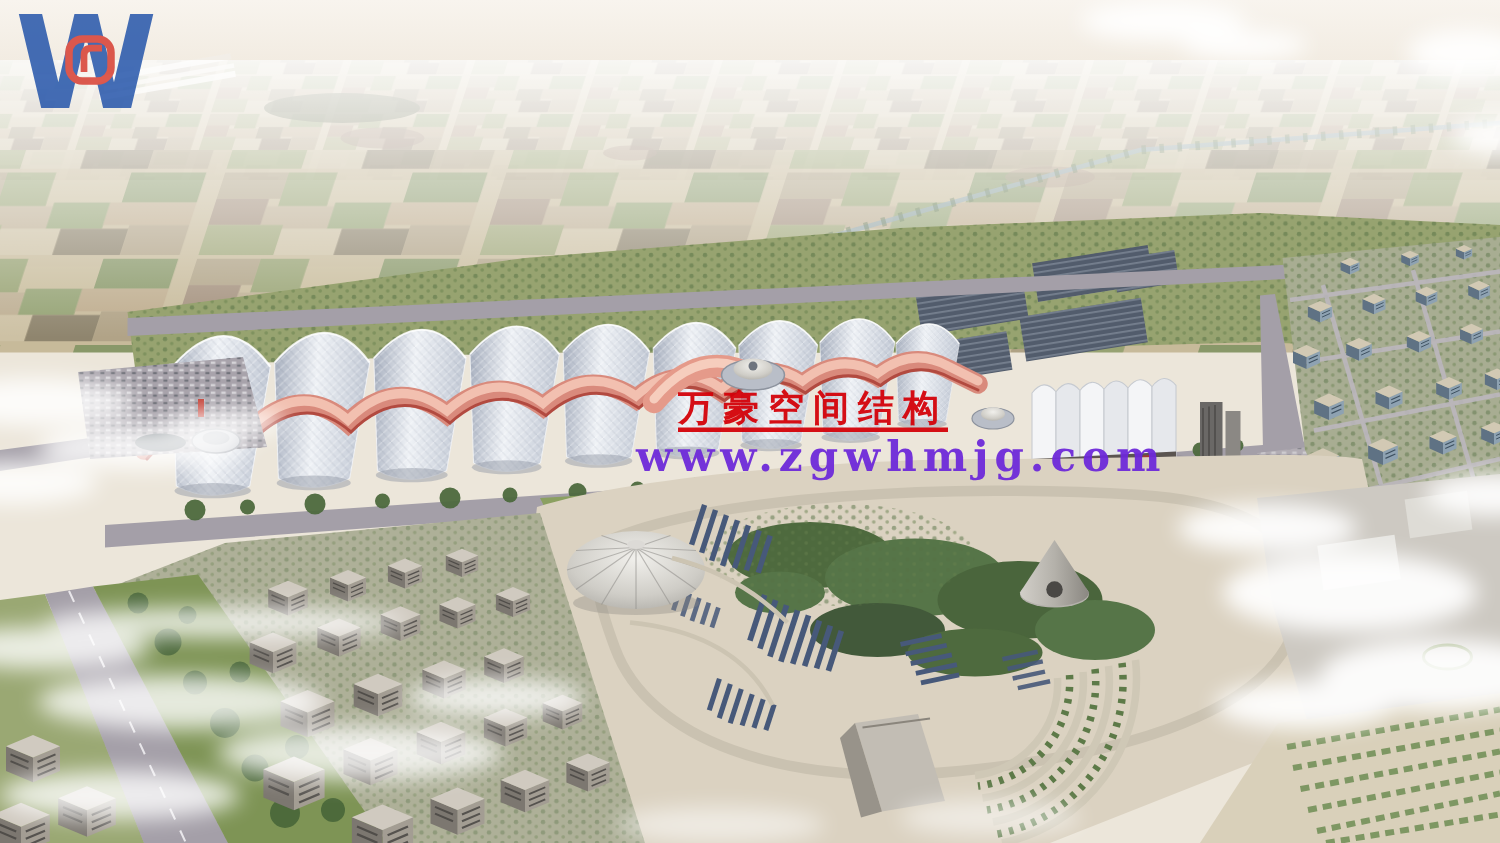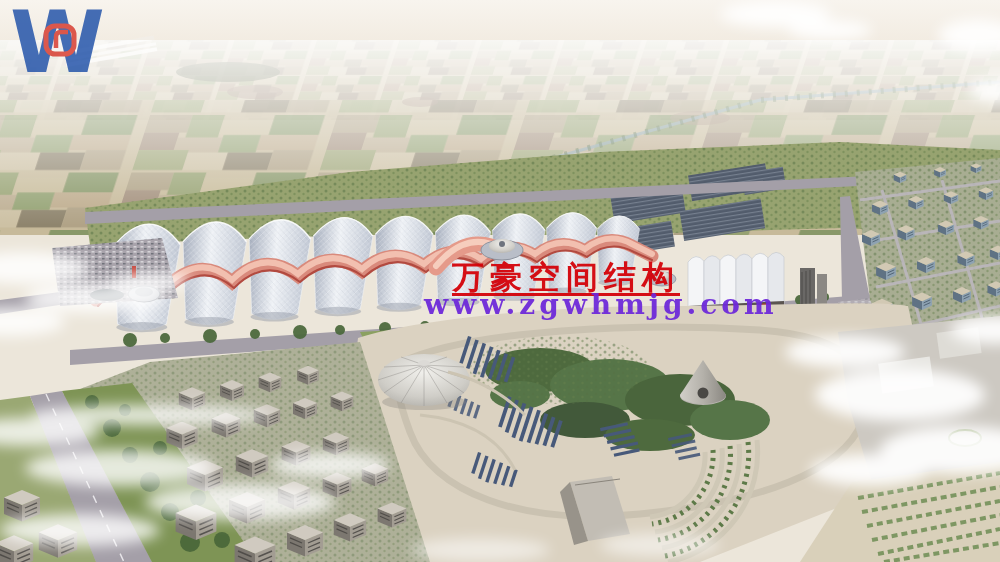--- a/index.html
+++ b/index.html
@@ -6,21 +6,21 @@
   .stage{position:relative;width:1000px;height:562px;overflow:hidden;
          font-family:"Liberation Sans",sans-serif;background:#ece6da;}
   .stage svg{position:absolute;left:0;top:0;}
   
   .wm-logo{position:absolute;left:330px;top:228px;width:140px;height:95px;opacity:.82;}
   .wm-wordmark{position:absolute;left:322px;top:289px;width:150px;text-align:center;
 sans-serif;    font-family:"DejaVu Sans",sans-serif;font-weight:bold;font-size:20px;
     letter-spacing:4px;color:#2b62b4;opacity:.8;}
   .wm-cn{position:absolute;left:452px;top:256px;width:260px;
     font-family:"Liberation Serif","DejaVu Serif",serif;font-weight:bold;
-    font-size:32px;letter-spacing:6px;color:#d40008;opacity:.94;
+    font-size:24px;letter-spacing:6px;color:#d40008;opacity:.94;
     text-decoration:underline;text-decoration-thickness:3px;text-underline-offset:5px;
     white-space:nowrap;}
   .wm-url{position:absolute;left:424px;top:288px;width:320px;
     font-family:"DejaVu Serif","Liberation Serif",serif;font-weight:bold;
     font-size:28px;letter-spacing:4px;color:#6d28d9;opacity:.94;white-space:nowrap;}
 </style>
 </head>
 <body>
 
 <div class="stage">

